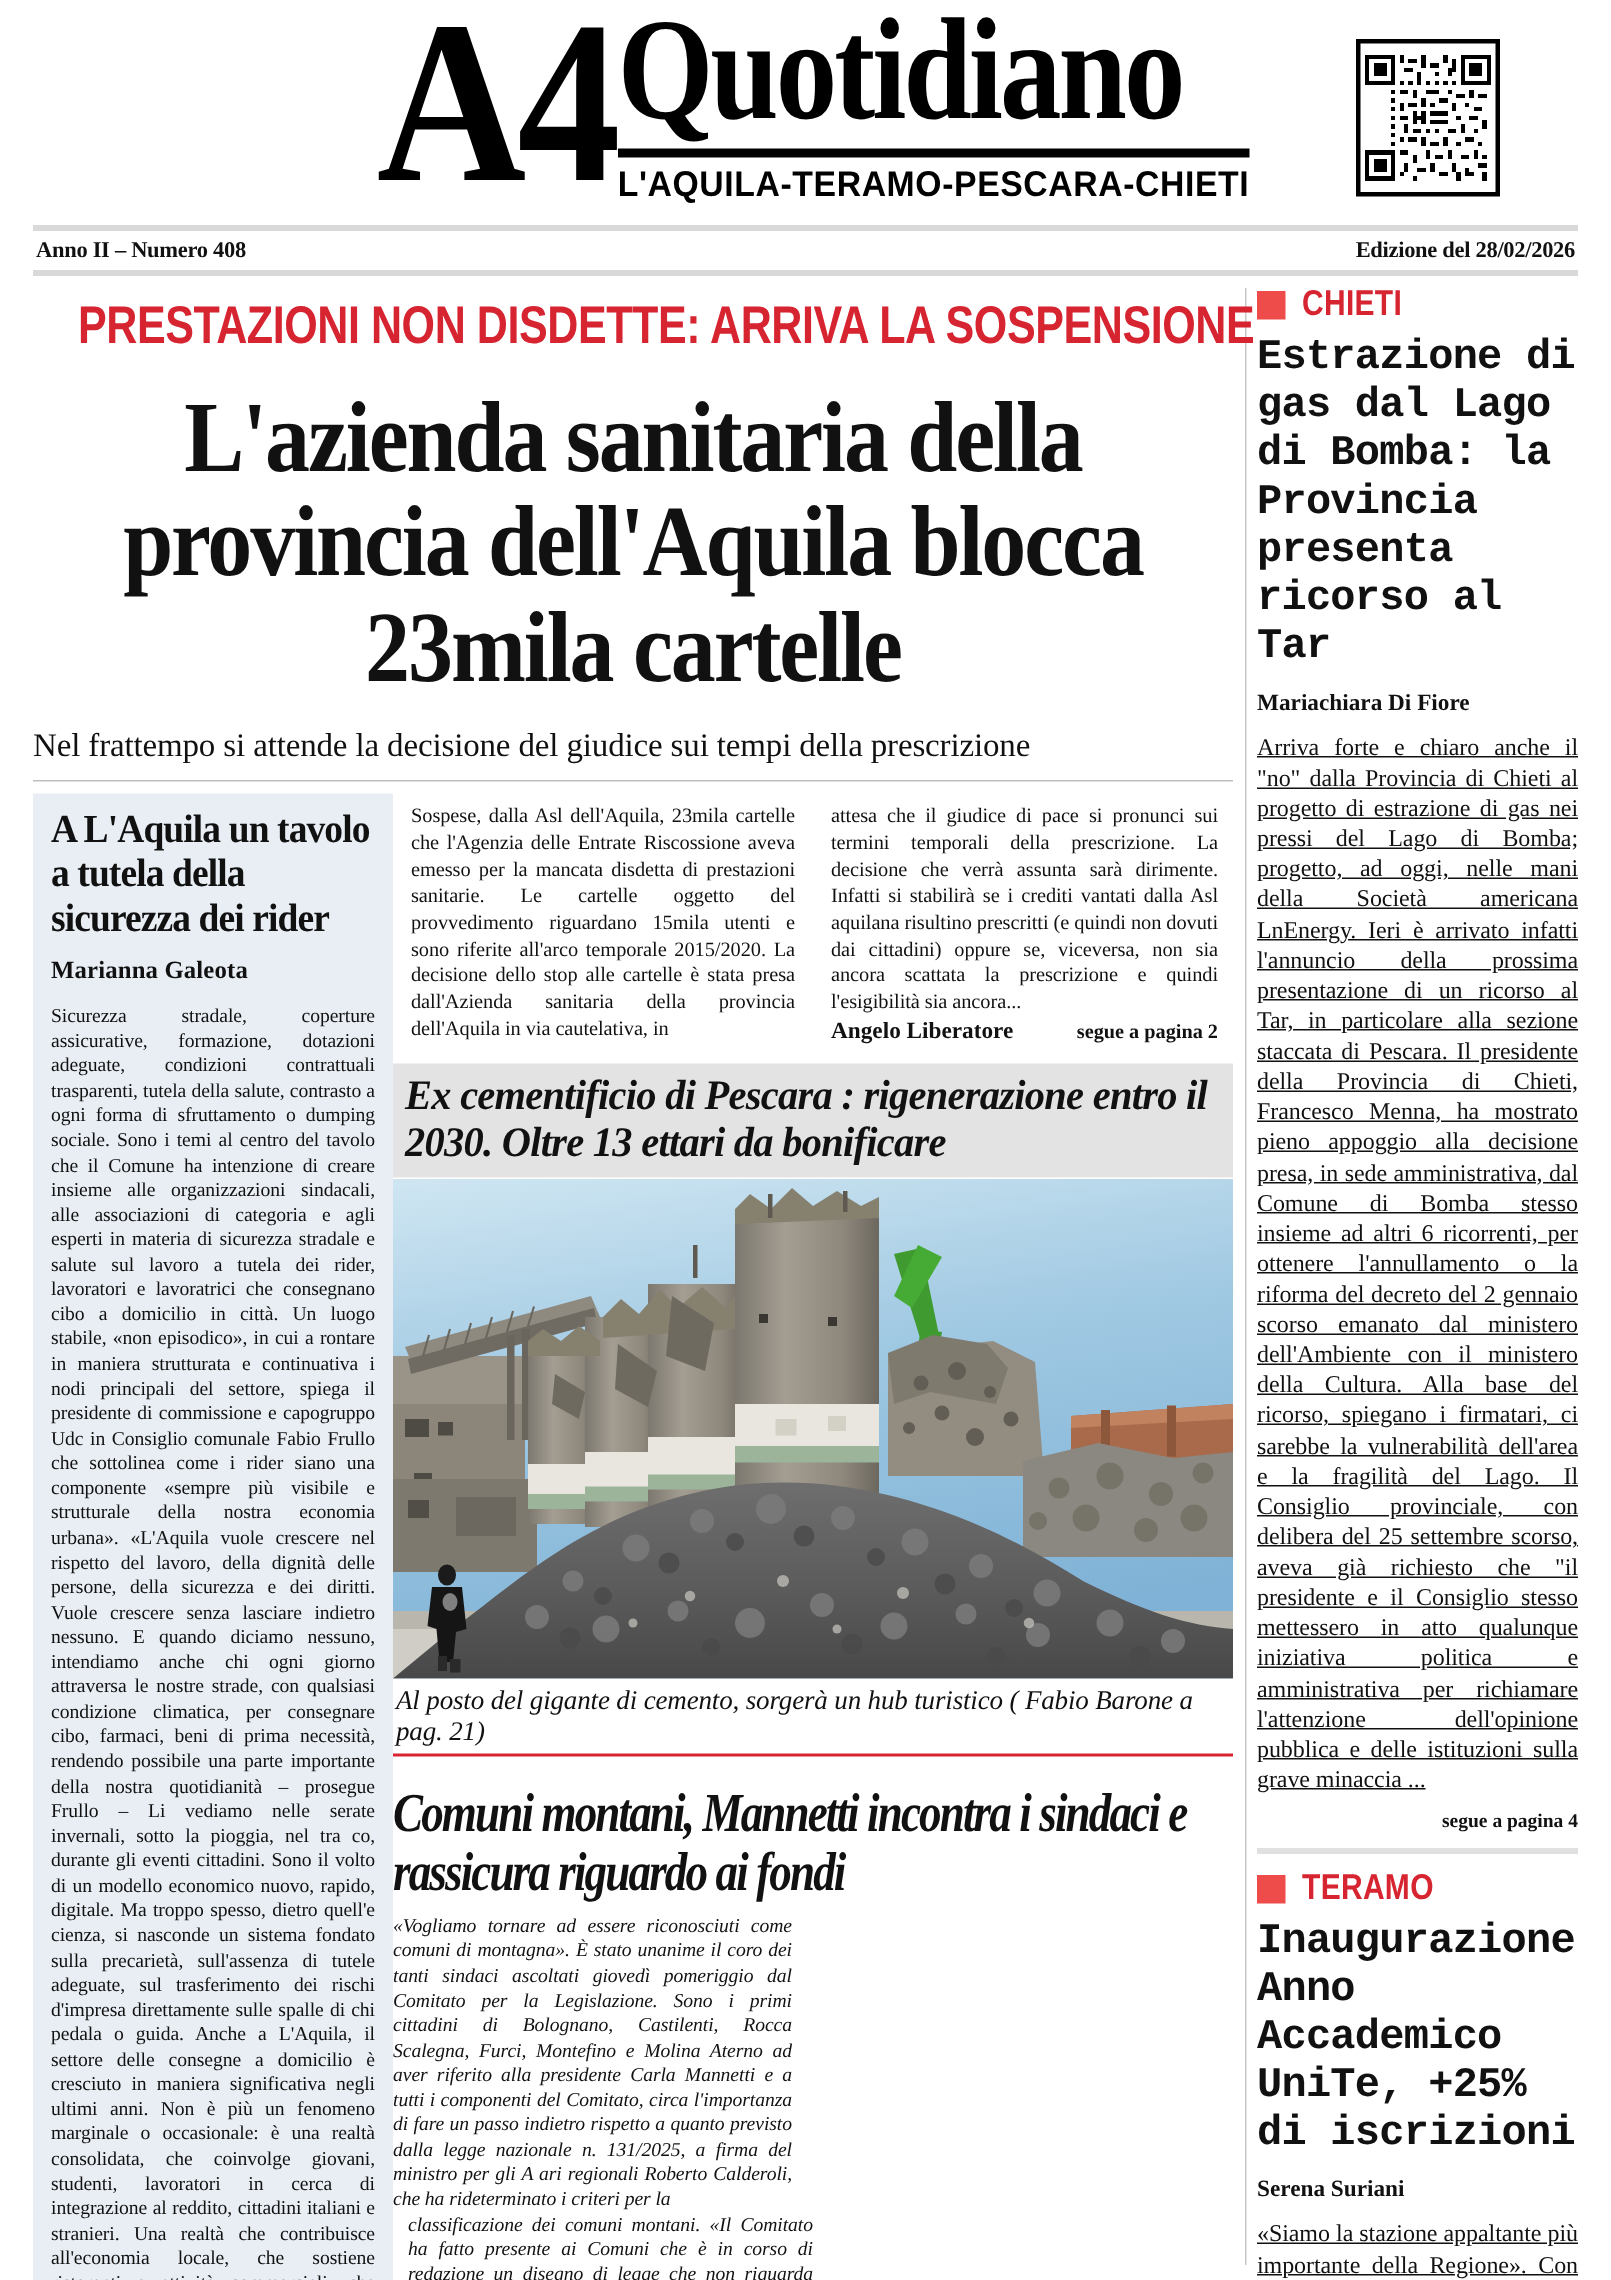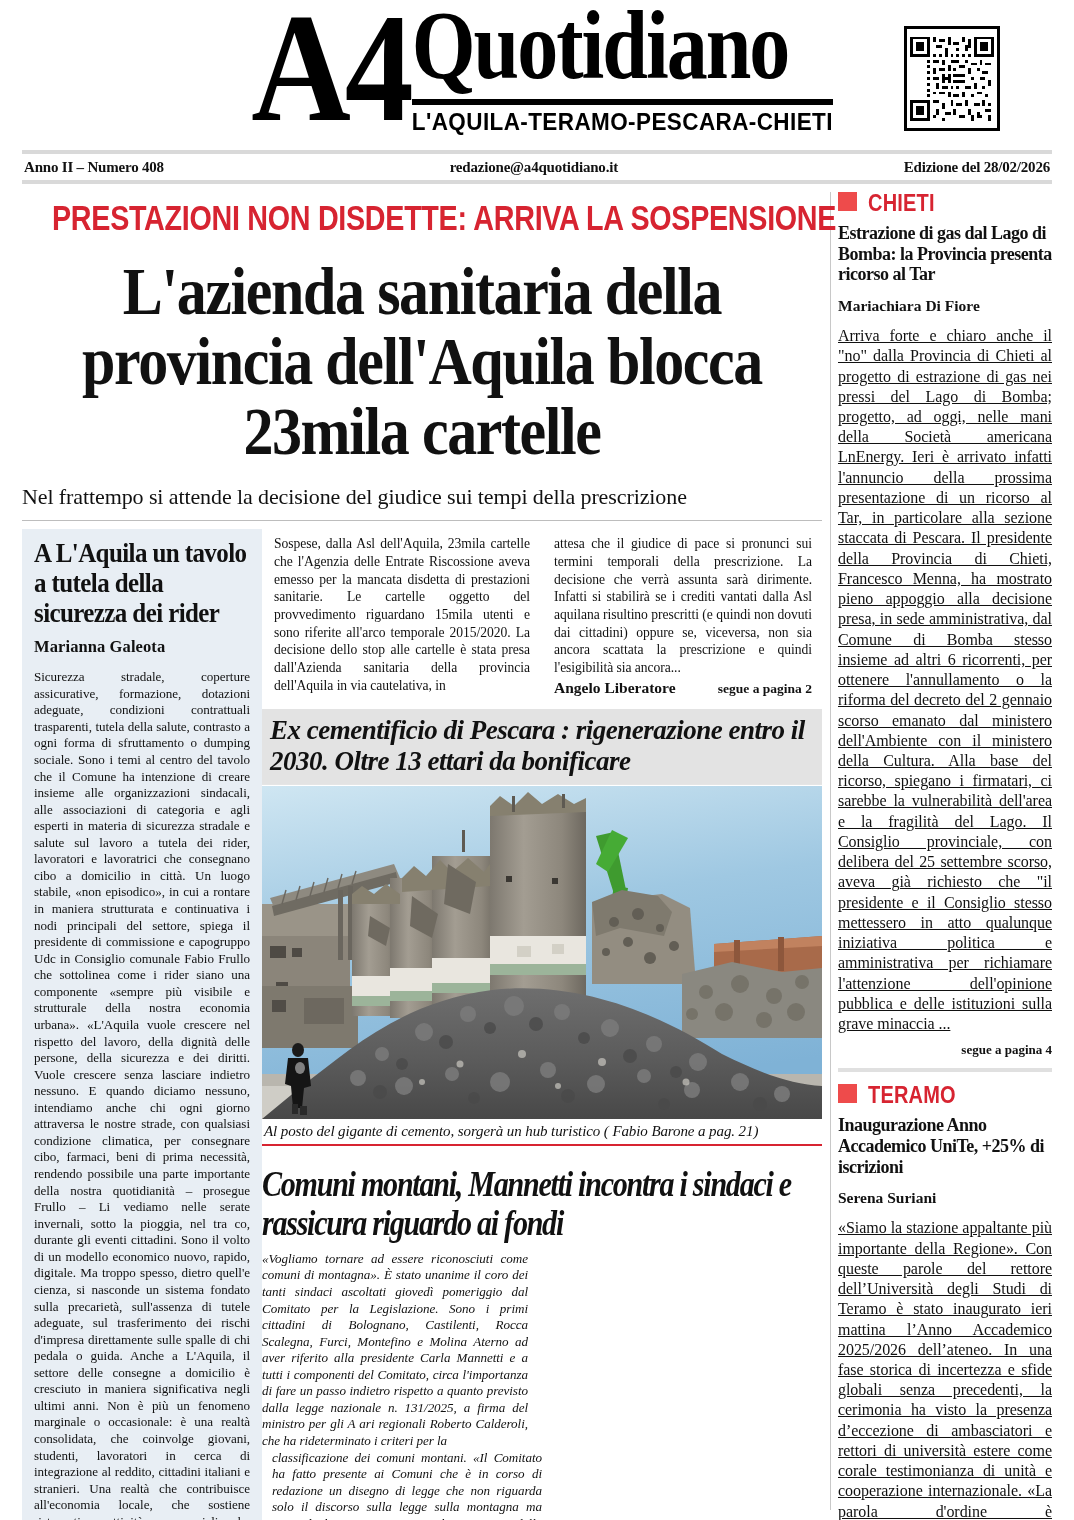--- a/index.html
+++ b/index.html
@@ -185,57 +185,57 @@
     letter-spacing:-0.5px;
     transform:scaleY(1.04);
     transform-origin:left top;
   }
   .photo{
     width:100%;height:333px;display:block;margin-top:4px;
     background:#9fb7c9;
   }
   .caption{
     font-family:"Liberation Serif", serif;
-    font-size:15px;
+    font-size:18px;
     padding:4px 2px 4px 2px;
     border-bottom:2px solid #d72431;
     letter-spacing:-0.1px;
   }
   .feat2-head{
     font-family:"Liberation Serif", serif;
     font-weight:700;
     font-size:31px;
     line-height:1.08;
     letter-spacing:-1.3px;
     transform:scaleY(1.18) scaleX(0.97);
     transform-origin:left top;
     margin-top:18px;
   }
   .cols2{display:flex;margin-top:20px;flex-direction:column;}
   .cols2 .c{width:50%;padding-right:14px;box-sizing:border-box;}
   .cols2 .c:last-child{padding-right:0;padding-left:10px;}
 
   
   .sec-label{
-    display:flex;align-items:flex-start;gap:11px;margin-bottom:4px;
+    display:flex;align-items:center;gap:11px;margin-bottom:4px;
   }
   .sec-sq{width:19px;height:19px;background:#ee4b4b;display:block;}
   .sec-name{
     font-family:"Liberation Sans", sans-serif;
     font-weight:700;
     font-size:20px;
     color:#d72431;
     letter-spacing:0.2px;
     transform:scaleY(1.2);
     transform-origin:left center;
   }
   .side-head{
-    font-family:Liberation Serif, serif;
-    font-weight:700;
-    font-size:18px;
+    font-family:Liberation Mono, monospace;
+    font-weight:700;
+    font-size:28px;
     line-height:1.15;
     letter-spacing:-0.5px;
     margin-top:8px;
   }
   .side-byline{
     font-family:"Liberation Serif", serif;
     font-weight:700;
     font-size:15.5px;
     margin-top:12px;
   }
@@ -386,21 +386,20 @@
           <rect x="15" y="13" width="4" height="1"></rect>
             <rect x="15" y="15" width="4" height="1"></rect>
         </g>
       </svg>
     </div>
   </div>
 
   <div class="rule-thick"></div>
   <div class="infobar">
     <div class="left">Anno II – Numero 408</div>
-    <div class="mid">redazione@a4quotidiano.it</div>
     <div class="right">Edizione del 28/02/2026</div>
   </div>
   <div class="rule-thick"></div>
 
   <div class="content">
 
     <div class="vline" style="left:808px;"></div>
 
     <div class="main-zone">
 

